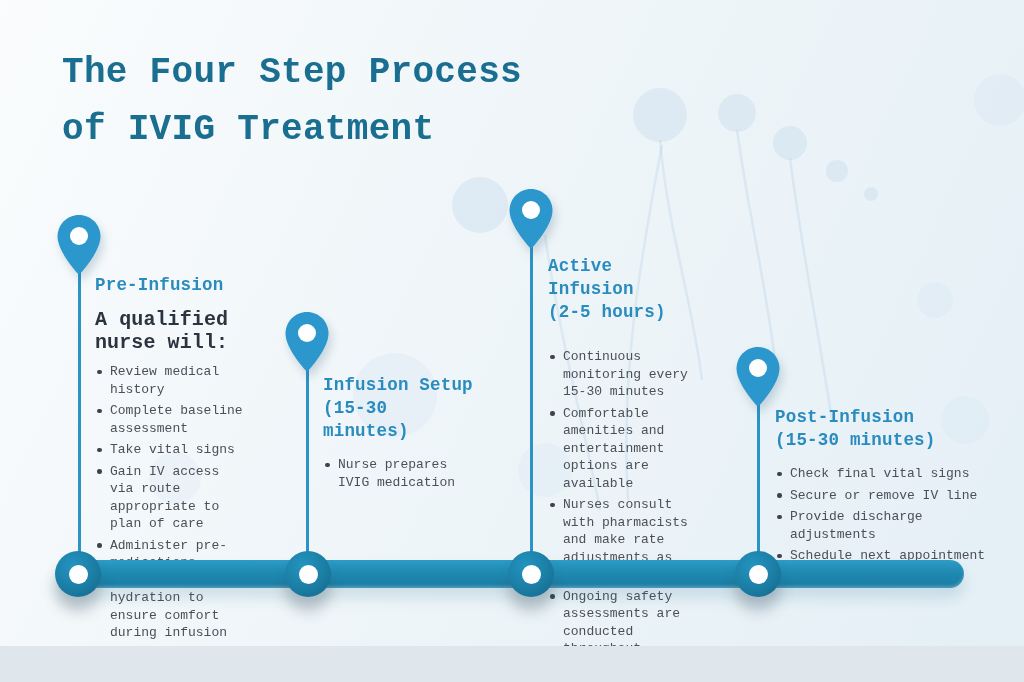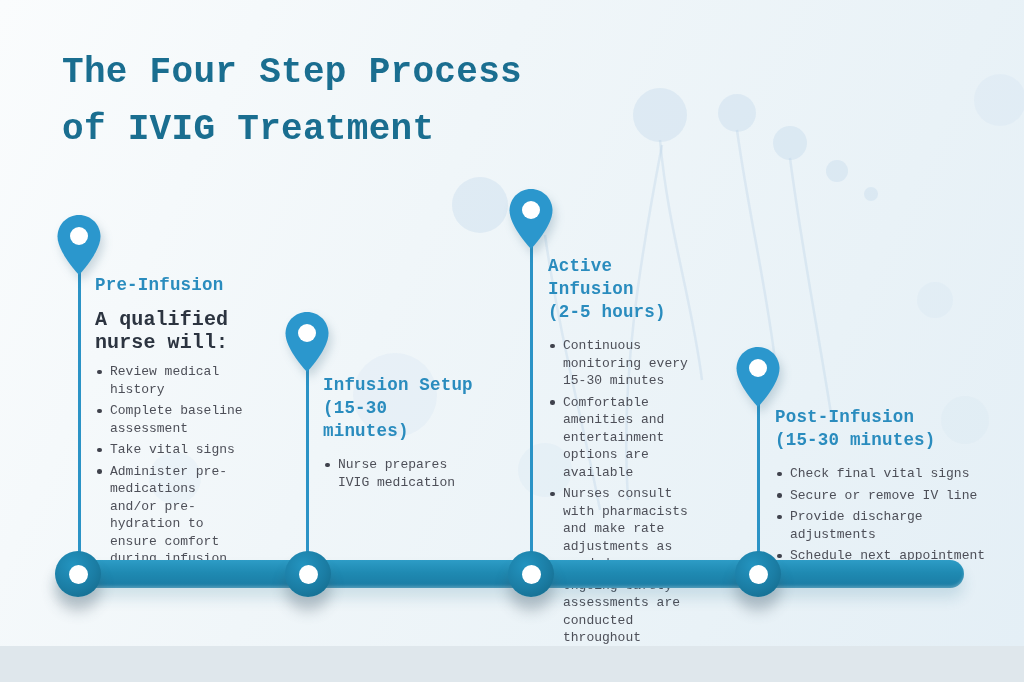--- a/index.html
+++ b/index.html
@@ -110,40 +110,41 @@
 
   <div class="step-text" style="left:95px;top:274px;width:152px;">
     <div class="step-heading">
       <div>Pre-Infusion</div>
     </div>
     <div class="step-sub">A qualified nurse will:</div>
     <ul class="bullets">
       <li>Review medical history</li>
       <li>Complete baseline assessment</li>
       <li>Take vital signs</li>
+      <li>Gain IV access via route appropriate to plan of care</li>
       <li>Administer pre-medications and/or pre-hydration to ensure comfort during infusion</li>
     </ul>
   </div>
 
   <div class="step-text" style="left:323px;top:374px;width:152px;">
     <div class="step-heading">
       <div>Infusion Setup</div>
       <div>(15-30 minutes)</div>
     </div>
     <ul class="bullets" style="margin-top:13px;">
       <li>Nurse prepares IVIG medication</li>
     </ul>
   </div>
 
   <div class="step-text" style="left:548px;top:255px;width:152px;">
     <div class="step-heading">
       <div>Active Infusion</div>
       <div>(2-5 hours)</div>
     </div>
-    <ul class="bullets" style="margin-top:13px;">
+    <ul class="bullets" style="margin-top:24px;">
       <li>Continuous monitoring every 15-30 minutes</li>
       <li>Comfortable amenities and entertainment options are available</li>
       <li>Nurses consult with pharmacists and make rate adjustments as needed</li>
       <li>Ongoing safety assessments are conducted throughout treatment</li>
     </ul>
   </div>
 
   <div class="step-text" style="left:775px;top:406px;width:215px;">
     <div class="step-heading">
       <div>Post-Infusion</div>

